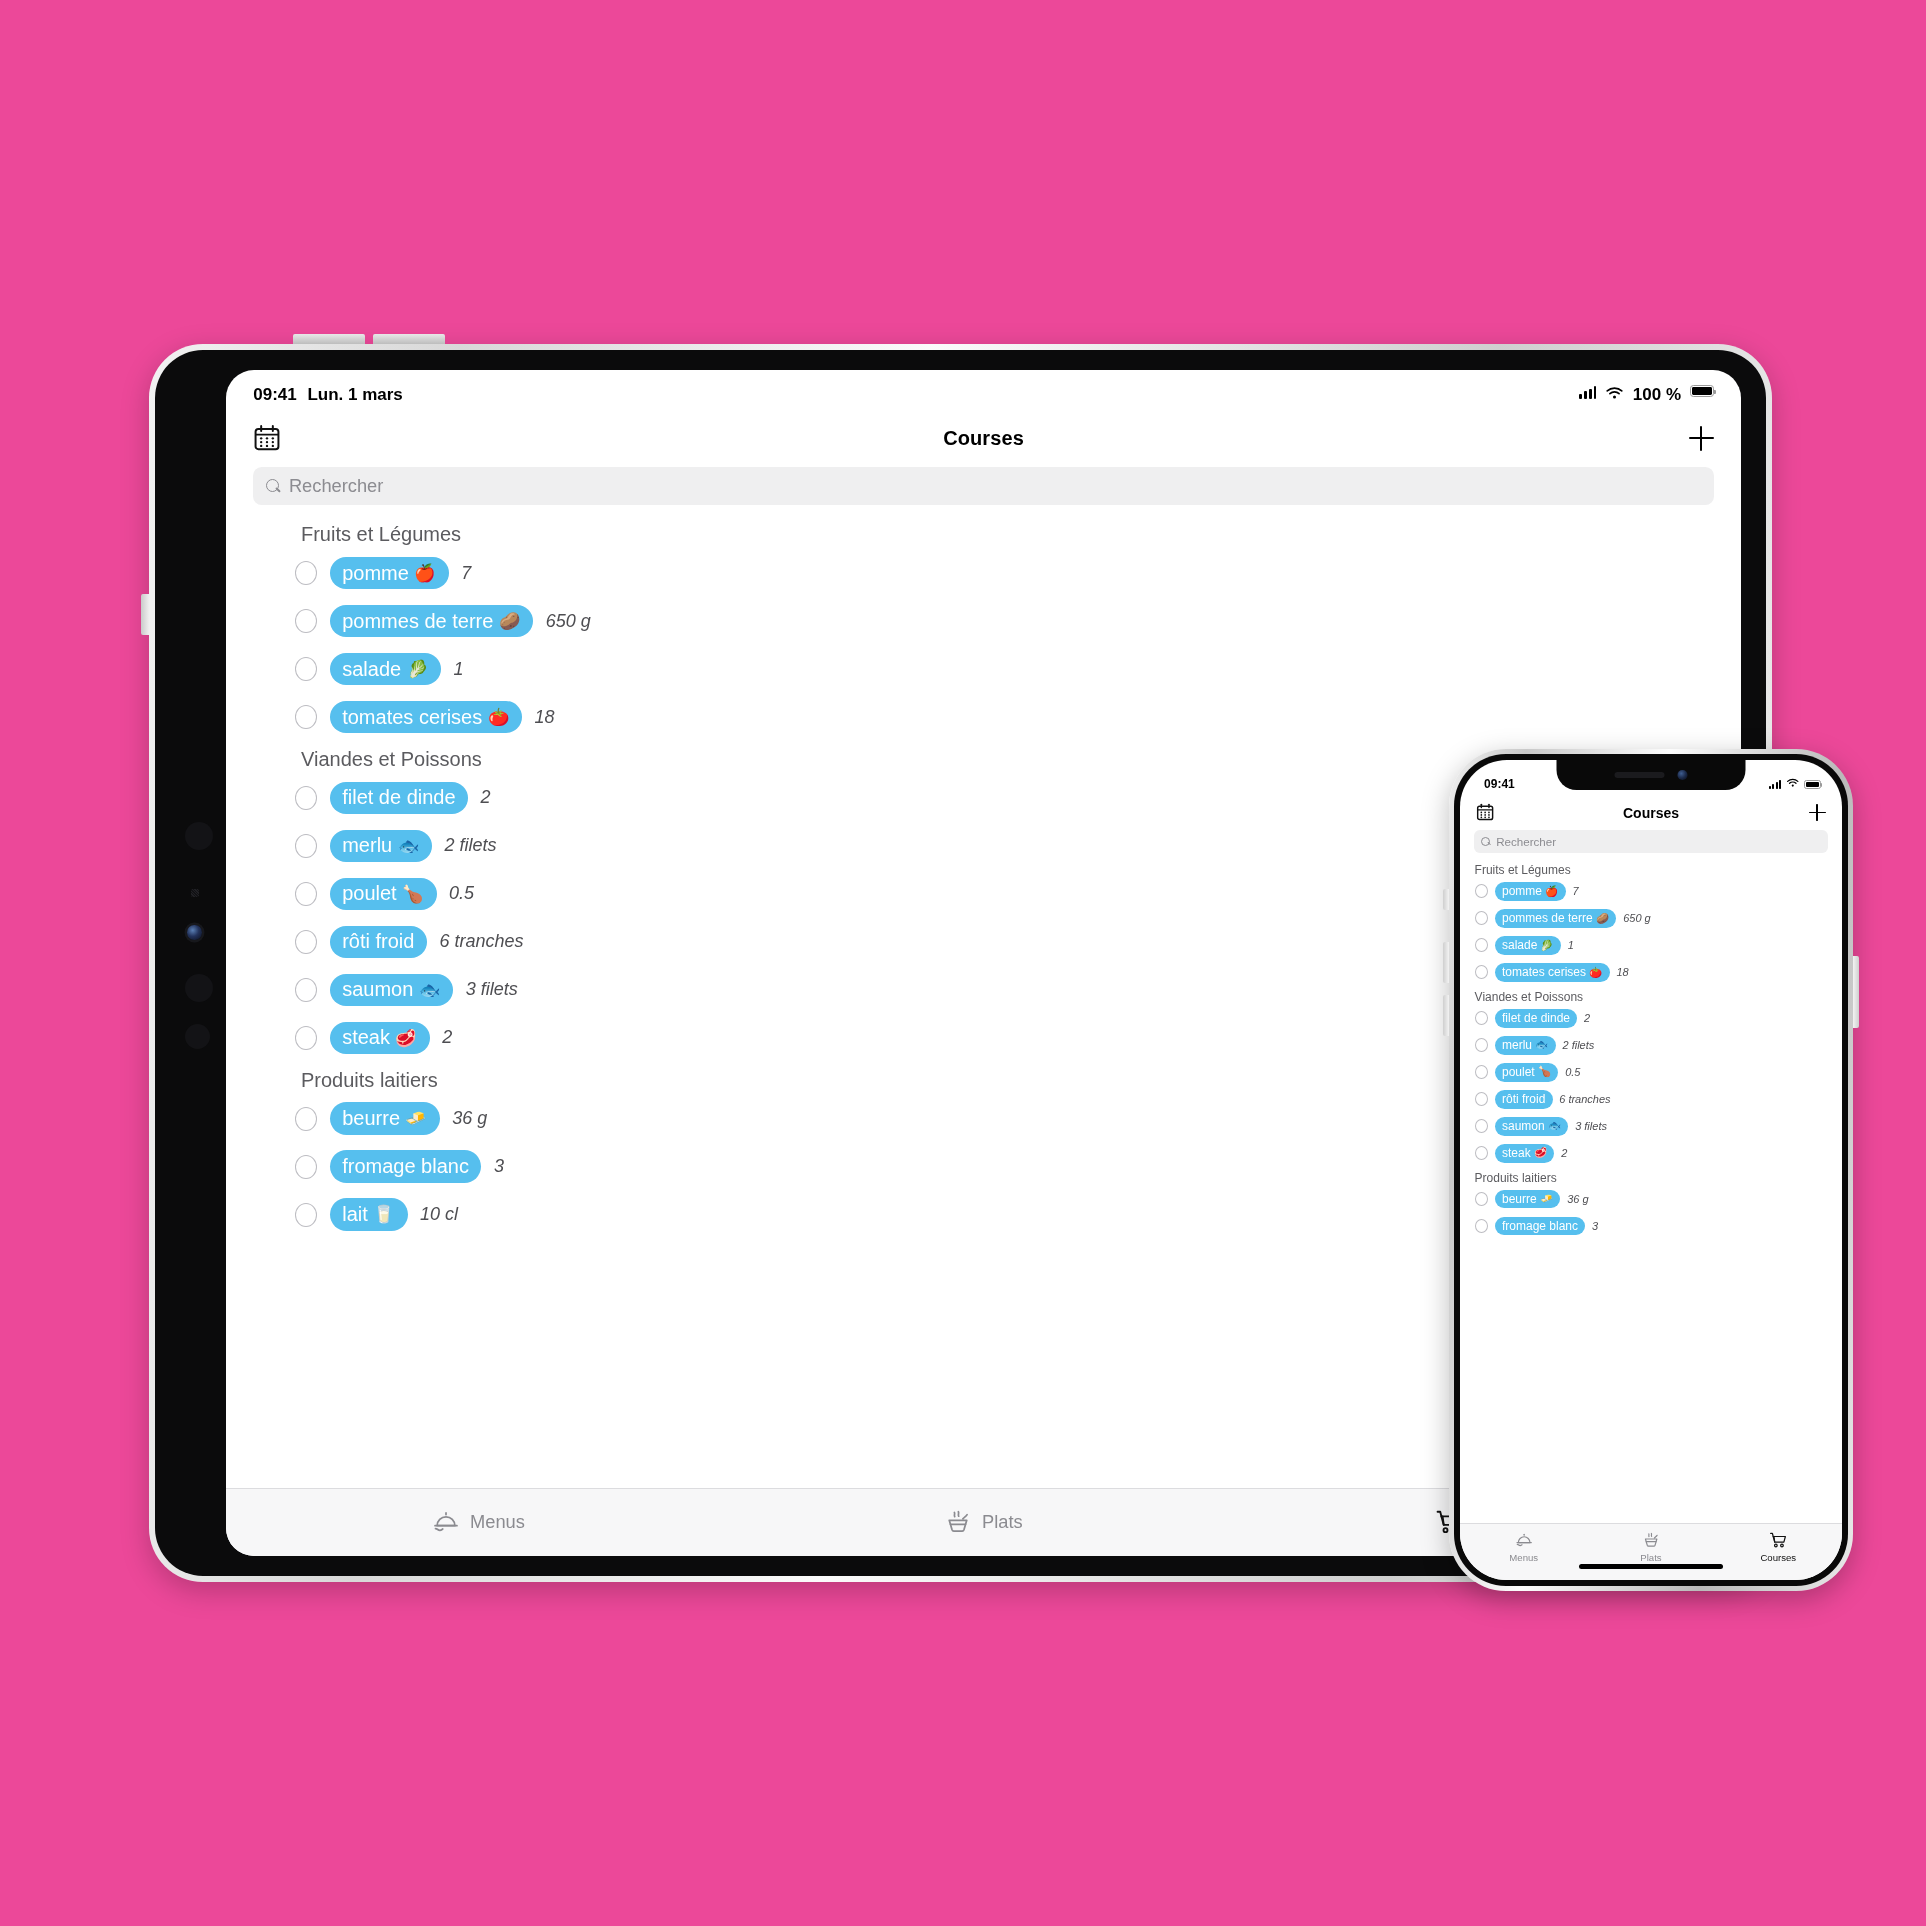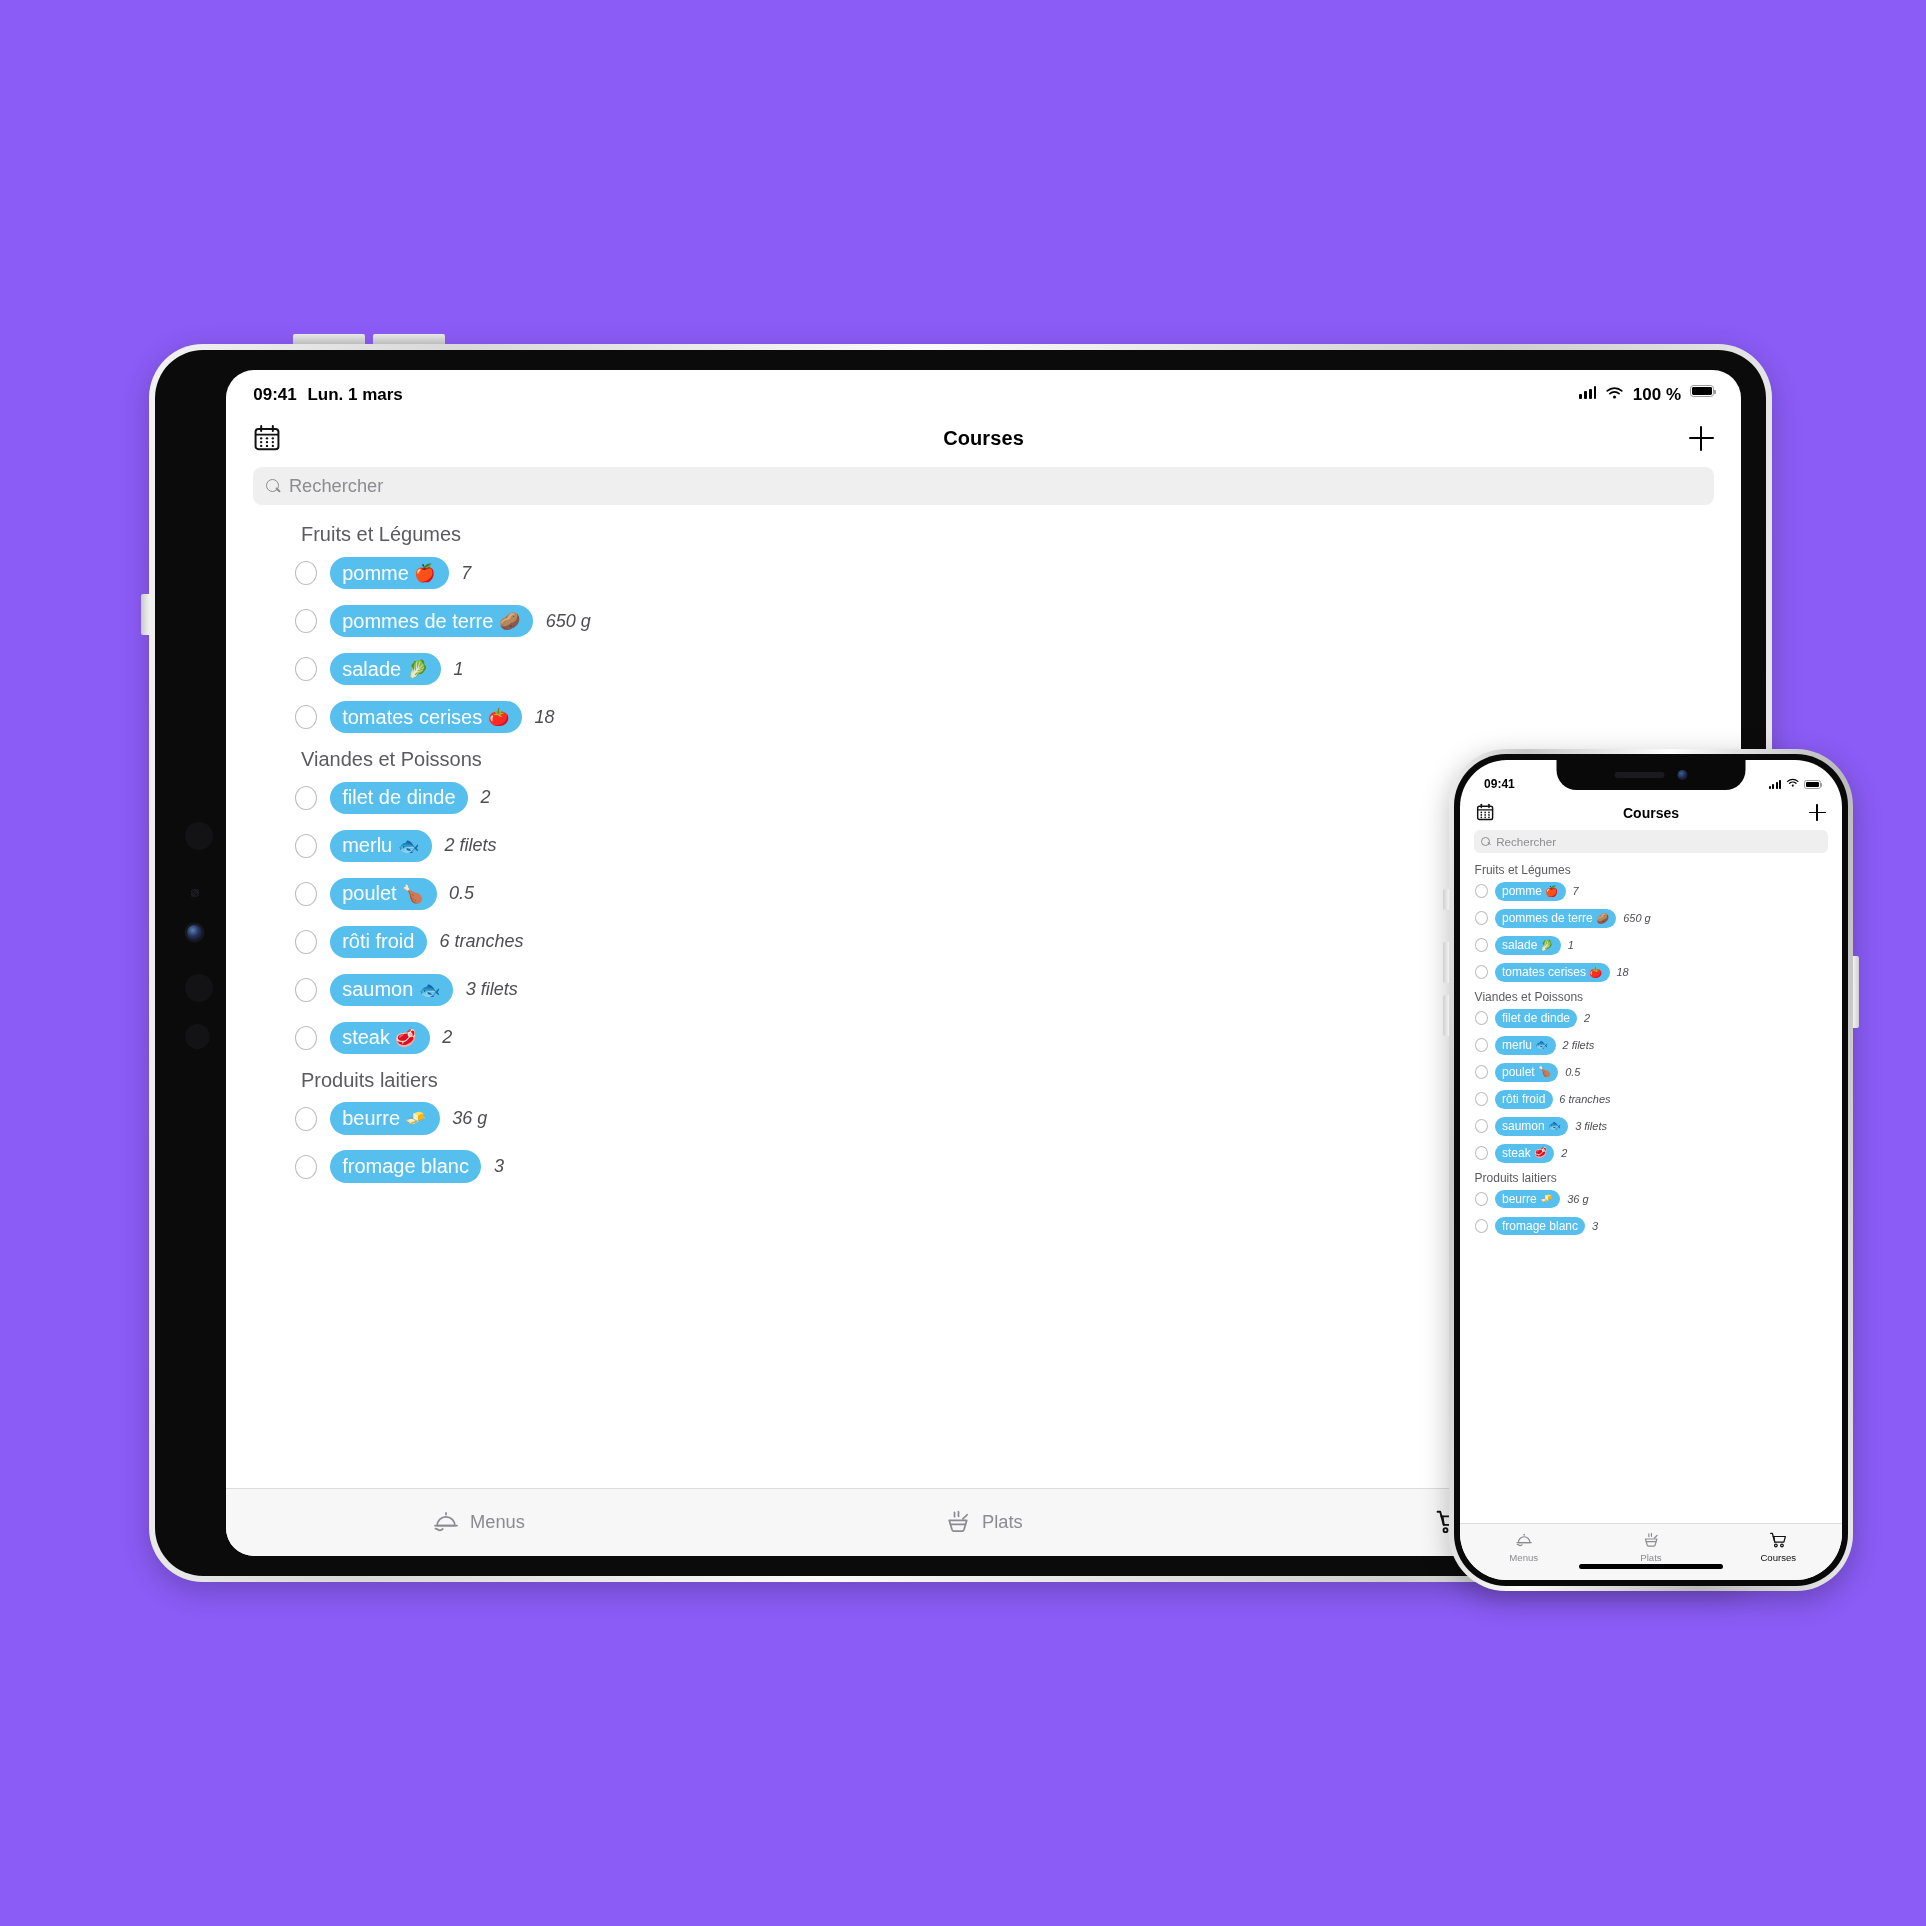--- a/index.html
+++ b/index.html
@@ -2,21 +2,21 @@
 <html style="font-size:7.7px"><head>
 <meta charset="utf-8">
 <style>
   * { box-sizing: border-box; margin: 0; padding: 0; }
   html, body {
     width: 1926px; height: 1926px;
     background: #ffffff;
     font-family: "Liberation Sans", sans-serif;
     overflow: hidden;
   }
-  #stage { position: relative; width: 1926px; height: 1926px; background: #8b5cf6; }
+  #stage { position: relative; width: 1926px; height: 1926px; background: #ec4899; }
 
   
   #ipad {
     position: absolute; left: 149px; top: 344px;
     width: 1623px; height: 1238px;
     border-radius: 54px;
     background: linear-gradient(95deg,#f2f2f2 0%,#d8d8d8 18%,#fbfbfb 45%,#cfcfcf 78%,#ededed 100%);
     padding: 6.3px;
     box-shadow: 0 8.7px 29px rgba(0,0,0,0.22);
   }
@@ -353,20 +353,28 @@
               </span>
               <span class="qty">36 g</span>
             </div>
             <div class="row">
               <span class="radio"></span>
               <span class="pill">
                 <span>fromage blanc</span>
               </span>
               <span class="qty">3</span>
             </div>
+            <div class="row">
+              <span class="radio"></span>
+              <span class="pill">
+                <span>lait</span>
+                <span class="emo">🥛</span>
+              </span>
+              <span class="qty">10 cl</span>
+            </div>
           </div>
 
         <div class="ipad-tabbar" id="ipad-tabbar">
             <div class="ipad-tab">
               <span class="ico" style="color: rgb(139, 139, 144);">
                 <svg viewBox="0 0 24 24" fill="none" stroke="currentColor" stroke-width="1.5" stroke-linecap="round" stroke-linejoin="round">
                   <path d="M12 4.2v1.4"></path>
                   <path d="M4.4 15.2a7.6 7.6 0 0 1 15.2 0z"></path>
                   <path d="M2.6 15.2h18.8"></path>
                   <path d="M3 17.6c1.9 0 1.9 1.6 3.8 1.6 1.2 0 1.6-.7 2.4-1.2"></path>

